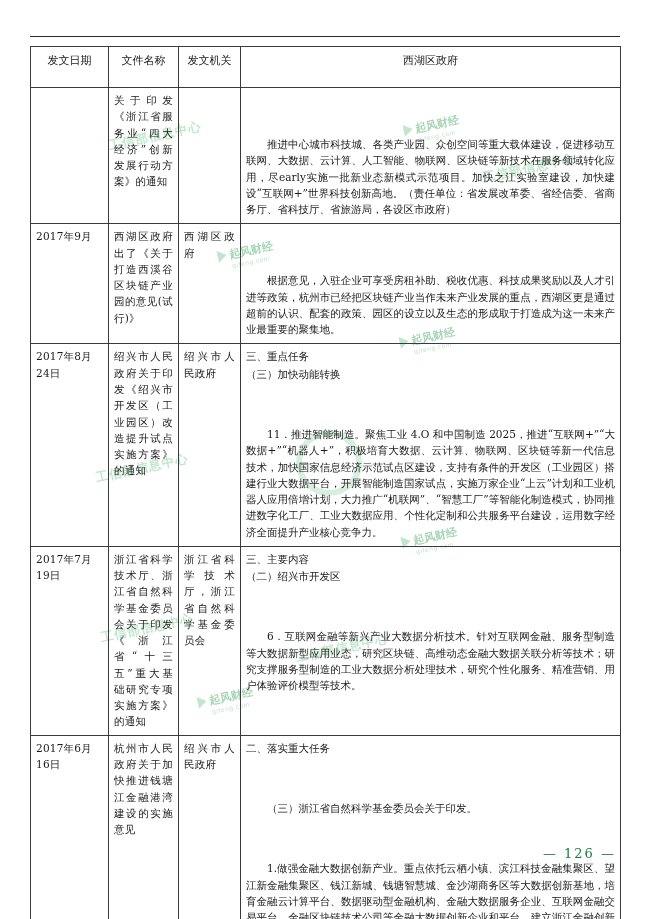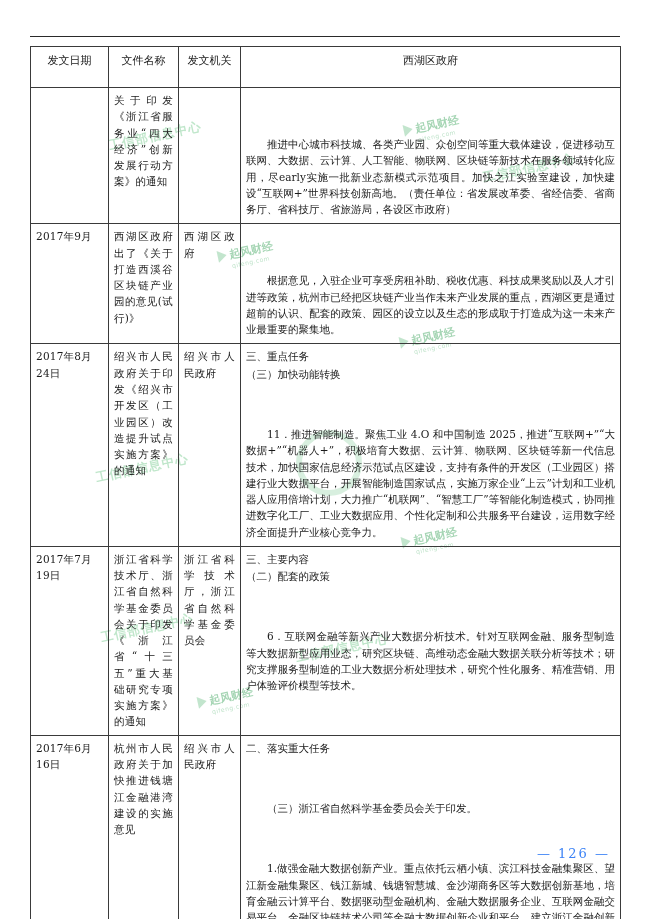--- a/index.html
+++ b/index.html
@@ -87,25 +87,25 @@
     text-align: left;
   }
   td.c-body p.indent1 {
     text-indent: 2em;
     margin-top: 44px;
   }
 
   
   .footer {
     position: absolute;
-    right: 40px;
+    right: 34px;
     bottom: 58px;
     font-size: 13px;
     letter-spacing: 2px;
-    color: #3b82f6;
+    color: #15803d;
     z-index: 3;
   }
   
   .wm {
     position: absolute;
     z-index: 1;
     pointer-events: none;
     user-select: none;
     white-space: nowrap;
     font-family: "DejaVu Sans", "Liberation Sans", sans-serif;
@@ -228,21 +228,21 @@
           <p class="indent1">11．推进智能制造。聚焦工业 4.O 和中国制造 2025，推进“互联网+”“大数据+”“机器人+”，积极培育大数据、云计算、物联网、区块链等新一代信息技术，加快国家信息经济示范试点区建设，支持有条件的开发区（工业园区）搭建行业大数据平台，开展智能制造国家试点，实施万家企业“上云”计划和工业机器人应用倍增计划，大力推广“机联网”、“智慧工厂”等智能化制造模式，协同推进数字化工厂、工业大数据应用、个性化定制和公共服务平台建设，运用数字经济全面提升产业核心竞争力。</p>
         </td>
       </tr>
 
       <tr>
         <td class="c-date">2017年7月19日</td>
         <td class="c-name">浙江省科学技术厅、浙江省自然科学基金委员会关于印发《浙江省“十三五”重大基础研究专项实施方案》的通知</td>
         <td class="c-org">浙江省科学技术厅，浙江省自然科学基金委员会</td>
         <td class="c-body">
           <p class="center">三、主要内容</p>
-          <p class="center">（二）配套的政策</p>
+          <p class="center">（二）绍兴市开发区</p>
           <p class="indent1">6．互联网金融等新兴产业大数据分析技术。针对互联网金融、服务型制造等大数据新型应用业态，研究区块链、高维动态金融大数据关联分析等技术；研究支撑服务型制造的工业大数据分析处理技术，研究个性化服务、精准营销、用户体验评价模型等技术。</p>
         </td>
       </tr>
 
       <tr>
         <td class="c-date">2017年6月16日</td>
         <td class="c-name">杭州市人民政府关于加快推进钱塘江金融港湾建设的实施意见</td>
         <td class="c-org">绍兴市人民政府</td>
         <td class="c-body">
           <p class="center">二、落实重大任务</p>

